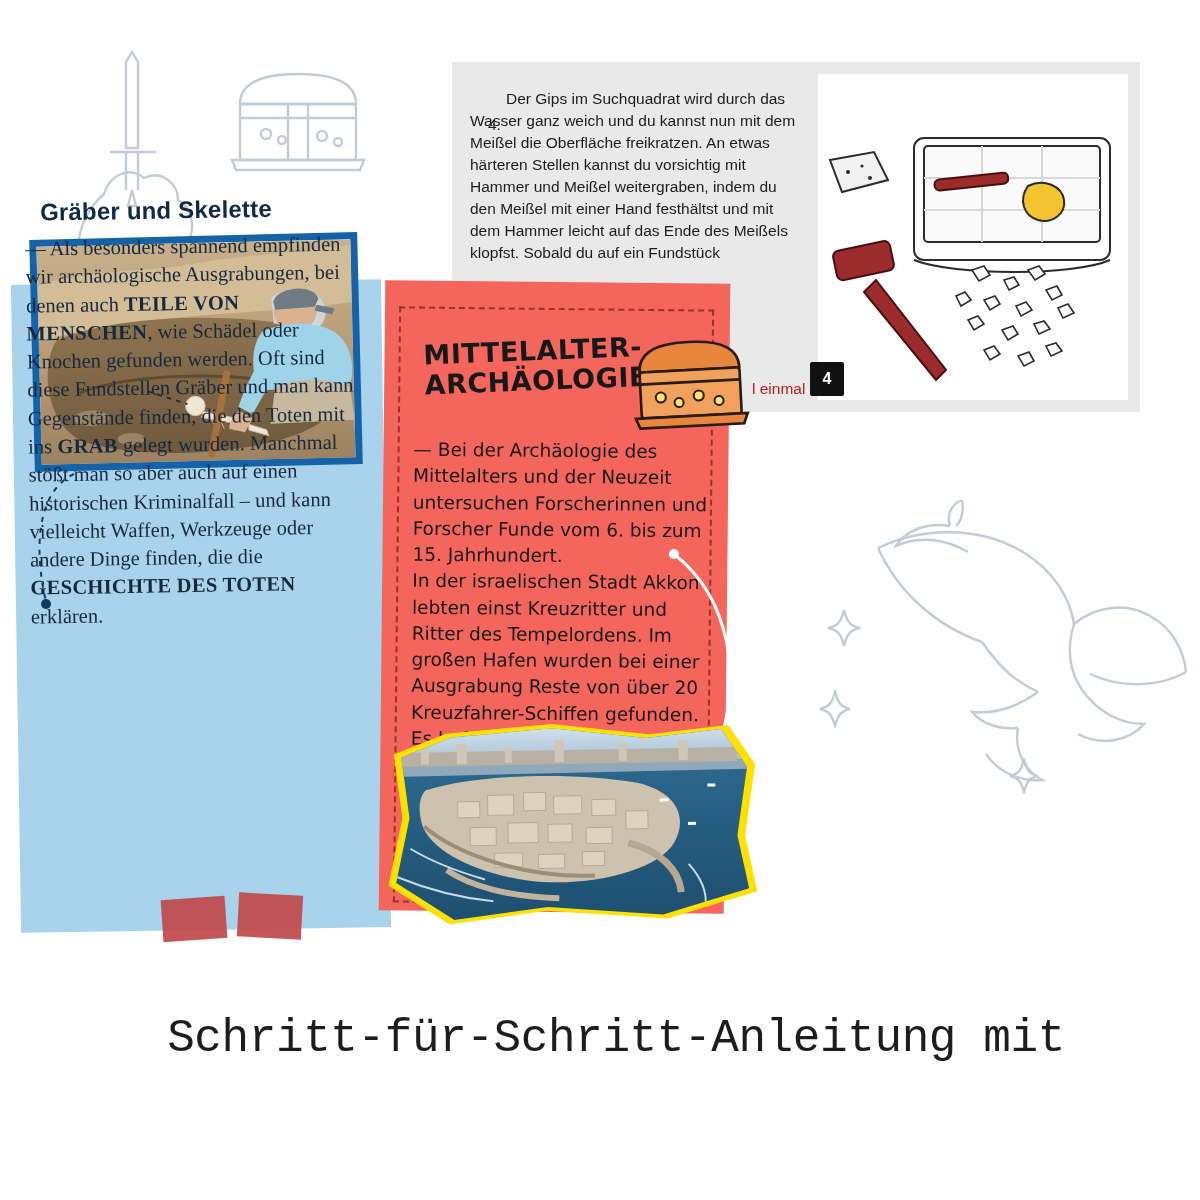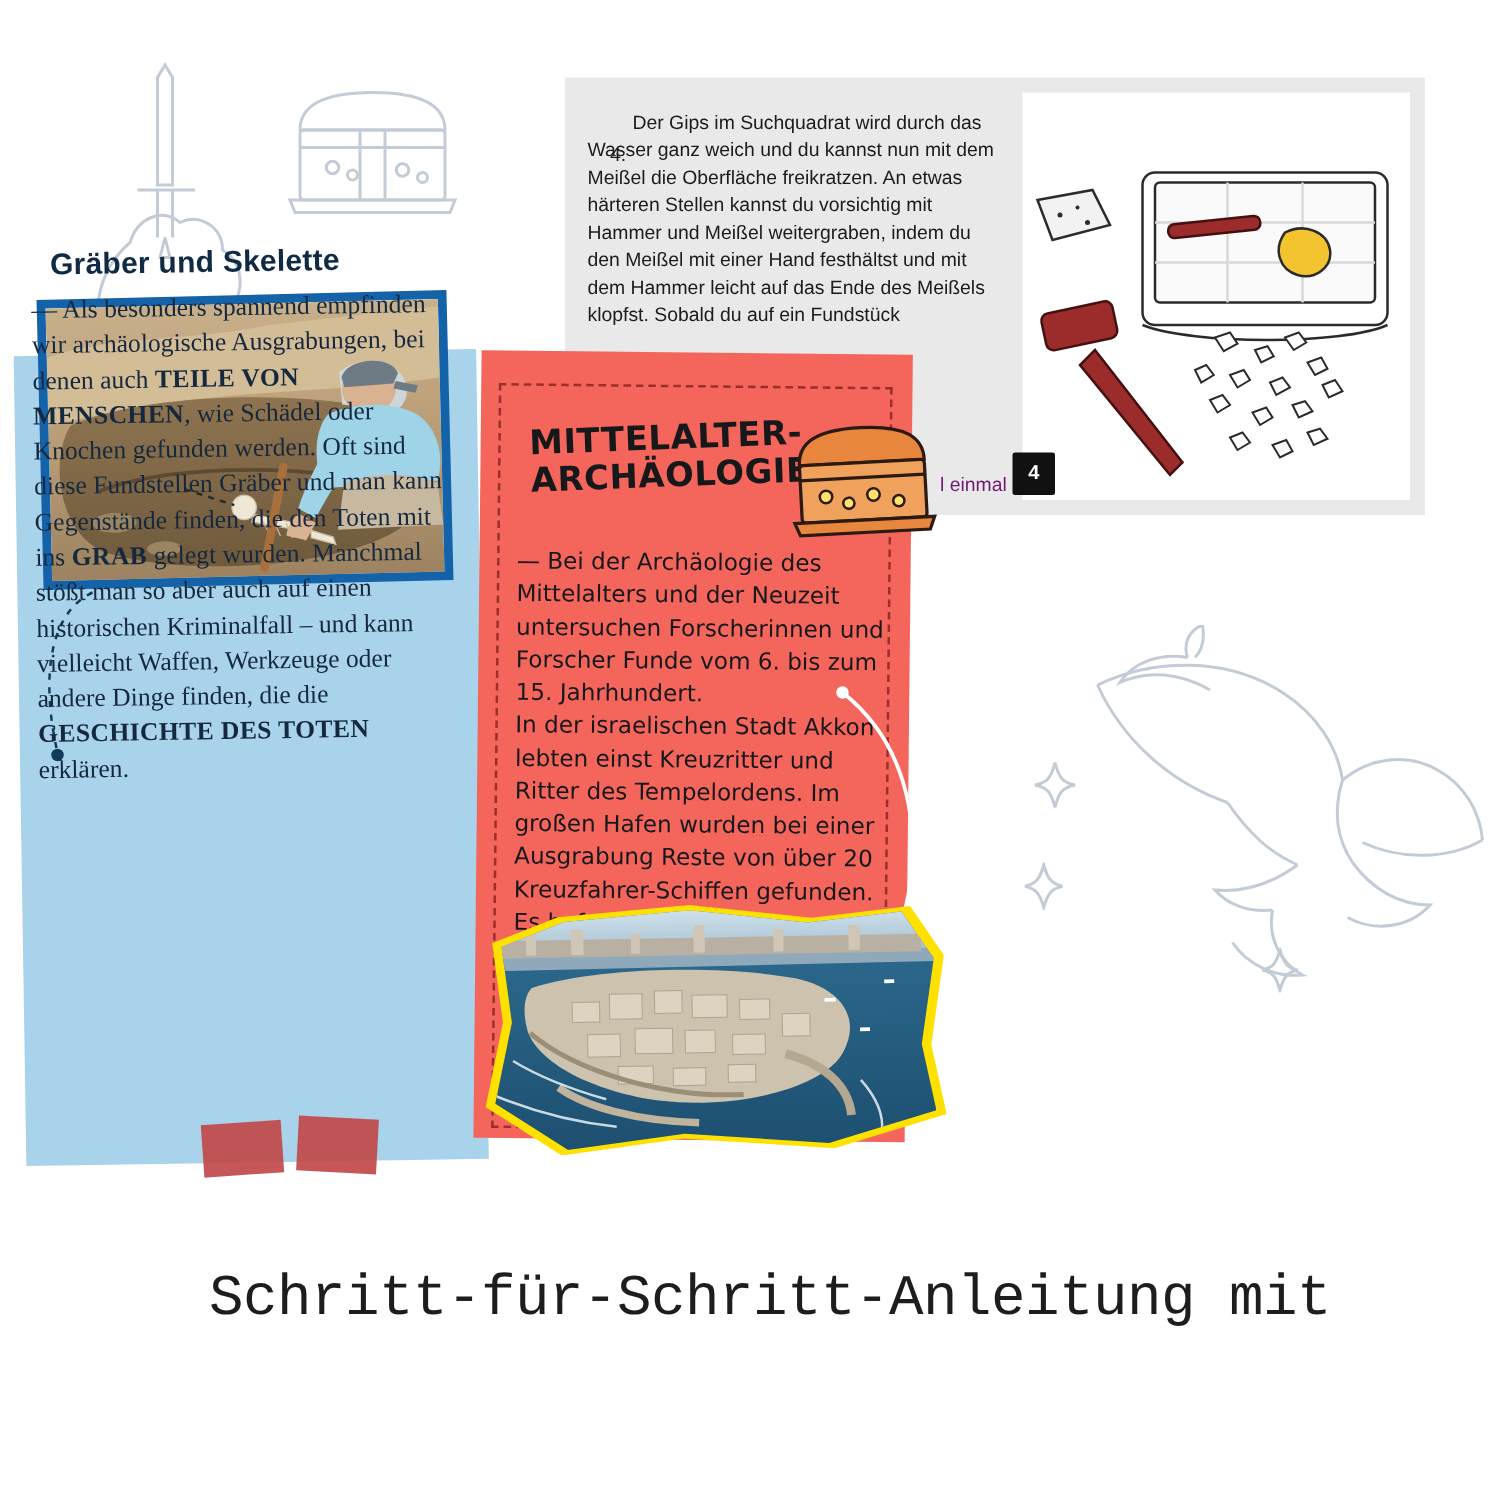--- a/index.html
+++ b/index.html
@@ -325,21 +325,21 @@
         <path d="M228 272 l10-3 6 8 -11 5 z"></path>
           <path d="M138 222 l9-4 6 8 -10 6 z"></path>
       </g>
     </svg>
   </div>
 
   <div class="step-text">
     <span class="step-num">4.</span>
     <span class="step-body">Der Gips im Suchquadrat wird durch das Wasser ganz weich und du kannst nun mit dem Meißel die Oberfläche freikratzen. An etwas härteren Stellen kannst du vorsichtig mit Hammer und Meißel weitergraben, indem du den Meißel mit einer Hand festhältst und mit dem Hammer leicht auf das Ende des Meißels klopfst. Sobald du auf ein Fundstück</span>
   </div>
-  <div style="position:absolute;left:300px;top:318px;font-size:15.5px;color:#701a75;">l einmal</div>
+  <div style="position:absolute;left:300px;top:318px;font-size:15.5px;color:#b91c1c;">l einmal</div>
   <div class="step-badge">4</div>
 </div>
 
 <div class="blue-card"></div>
 
 <div class="photo-excavation">
   <svg class="pic" viewBox="0 0 320 224" preserveAspectRatio="none">
     <defs>
       <linearGradient id="soil" x1="0" y1="0" x2="0" y2="1">
         <stop offset="0%" stop-color="#c8b08a"></stop>

